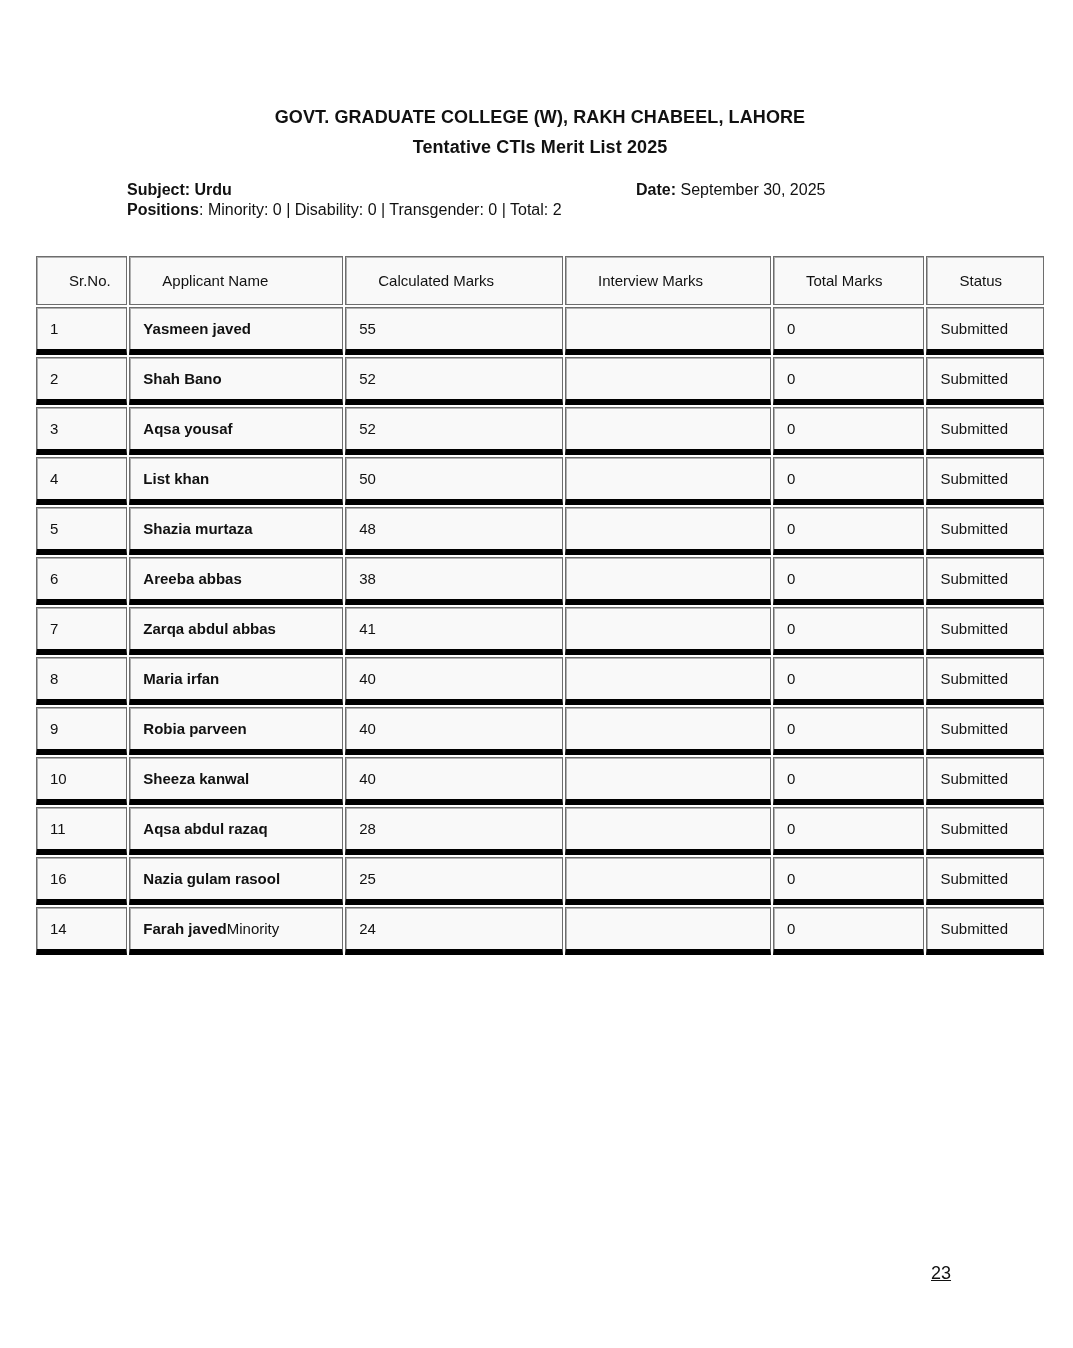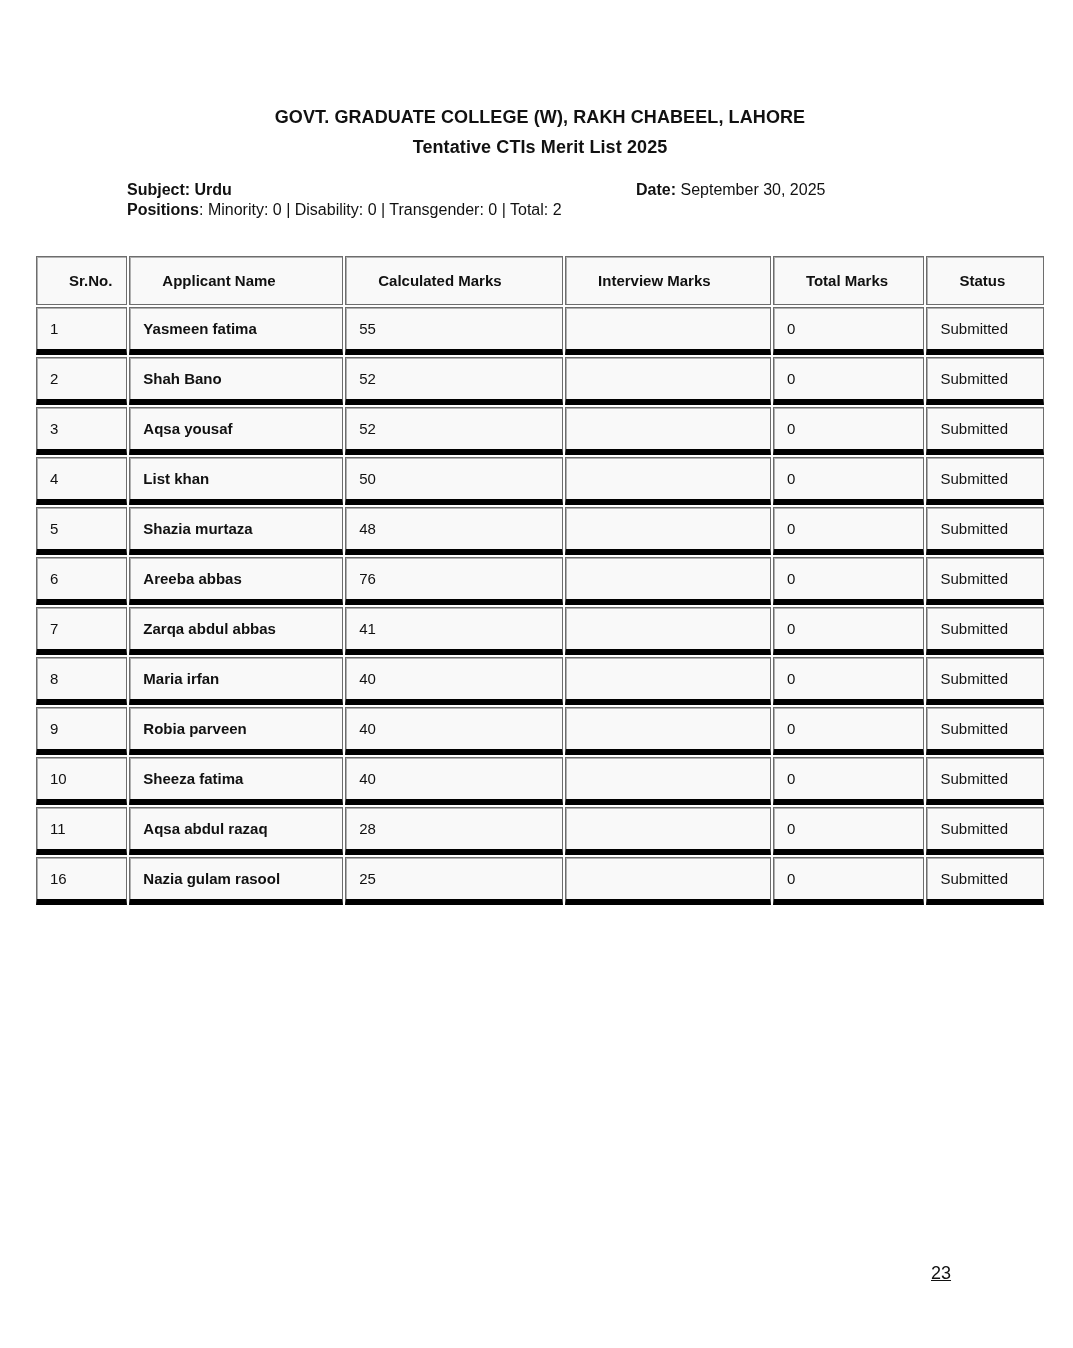--- a/index.html
+++ b/index.html
@@ -23,21 +23,21 @@
     position: absolute; left: 34px; top: 254px; width: 1012px;
     border-collapse: separate; border-spacing: 2px; table-layout: fixed;
   }
   table.merit th, table.merit td {
     background: #f9f9f9;
     border: 1px solid #6d6d6d;
     box-shadow: inset 1px 1px 0 #b0b0b0;
     text-align: left; padding: 0 0 0 13px;
     font-size: 15px; white-space: nowrap; overflow: hidden;
   }
-  table.merit th { height: 47px; font-weight: bold; padding-left: 32px; }
+  table.merit th { height: 47px; font-weight: normal; padding-left: 32px; }
   table.merit td { height: 41px; border-bottom: 6px solid #000; }
   td.name { font-weight: bold; }
   td.name .suffix { font-weight: normal; }
   col.c1 { width: 91px; } col.c2 { width: 213px; } col.c3 { width: 217px; }
   col.c4 { width: 205px; } col.c5 { width: 151px; } col.c6 { width: 117px; }
 
   #page-num { position: absolute; left: 931px; top: 1263px; font-size: 18px; text-decoration: underline; }
 </style>
 </head>
 <body>
@@ -64,21 +64,21 @@
       <th>Applicant Name</th>
       <th>Calculated Marks</th>
       <th>Interview Marks</th>
       <th>Total Marks</th>
       <th>Status</th>
     </tr>
   </thead>
   <tbody id="rows">
       <tr>
         <td>1</td>
-        <td class="name"><span>Yasmeen fatima</span></td>
+        <td class="name"><span>Yasmeen javed</span></td>
         <td>55</td>
         <td></td>
         <td>0</td>
         <td>Submitted</td>
       </tr>
       <tr>
         <td>2</td>
         <td class="name"><span>Shah Bano</span></td>
         <td>52</td>
         <td></td>
@@ -105,21 +105,21 @@
         <td>5</td>
         <td class="name"><span>Shazia murtaza</span></td>
         <td>48</td>
         <td></td>
         <td>0</td>
         <td>Submitted</td>
       </tr>
       <tr>
         <td>6</td>
         <td class="name"><span>Areeba abbas</span></td>
-        <td>76</td>
+        <td>38</td>
         <td></td>
         <td>0</td>
         <td>Submitted</td>
       </tr>
       <tr>
         <td>7</td>
         <td class="name"><span>Zarqa abdul abbas</span></td>
         <td>41</td>
         <td></td>
         <td>0</td>
@@ -136,21 +136,21 @@
       <tr>
         <td>9</td>
         <td class="name"><span>Robia parveen</span></td>
         <td>40</td>
         <td></td>
         <td>0</td>
         <td>Submitted</td>
       </tr>
       <tr>
         <td>10</td>
-        <td class="name"><span>Sheeza fatima</span></td>
+        <td class="name"><span>Sheeza kanwal</span></td>
         <td>40</td>
         <td></td>
         <td>0</td>
         <td>Submitted</td>
       </tr>
       <tr>
         <td>11</td>
         <td class="name"><span>Aqsa abdul razaq</span></td>
         <td>28</td>
         <td></td>
@@ -158,16 +158,24 @@
         <td>Submitted</td>
       </tr>
       <tr>
         <td>16</td>
         <td class="name"><span>Nazia gulam rasool</span></td>
         <td>25</td>
         <td></td>
         <td>0</td>
         <td>Submitted</td>
       </tr>
+      <tr>
+        <td>14</td>
+        <td class="name"><span>Farah javed</span><span class="suffix">Minority</span></td>
+        <td>24</td>
+        <td></td>
+        <td>0</td>
+        <td>Submitted</td>
+      </tr>
     </tbody>
 </table>
 
 <div id="page-num">23</div>
 
 </body></html>

